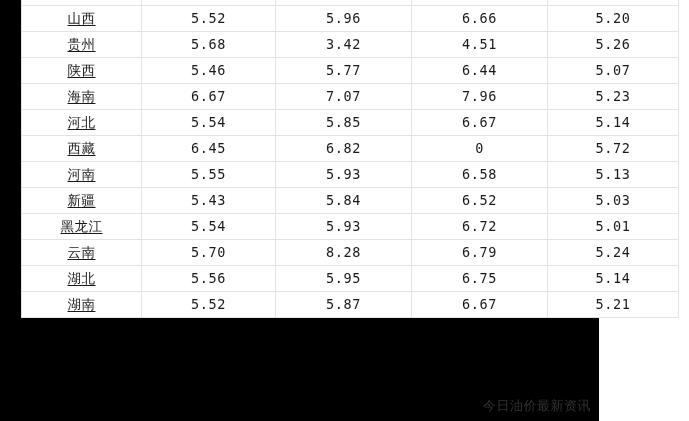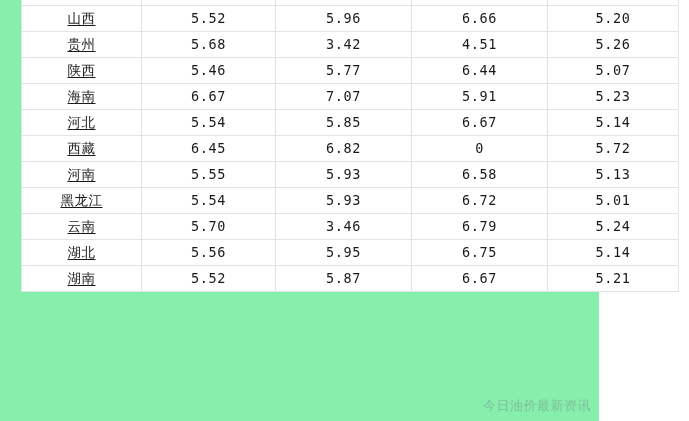--- a/index.html
+++ b/index.html
@@ -12,21 +12,21 @@
     height: 421px;
     overflow: hidden;
     font-family: "Liberation Sans", "DejaVu Sans", sans-serif;
     -webkit-font-smoothing: none;
   }
 
   .sheet {
     position: relative;
     width: 599px;
     height: 421px;
-    background: #86efac;
+    background: #000000;
   }
 
   
   .table-viewport {
     position: absolute;
     left: 0;
     top: 0;
     width: 689px;
     height: 421px;
     overflow: hidden;
@@ -136,21 +136,21 @@
             <td class="province"><span class="prov-link">陕西</span></td>
             <td class="value">5.46</td>
             <td class="value">5.77</td>
             <td class="value">6.44</td>
             <td class="value">5.07</td>
           </tr>
           <tr>
             <td class="province"><span class="prov-link">海南</span></td>
             <td class="value">6.67</td>
             <td class="value">7.07</td>
-            <td class="value">5.91</td>
+            <td class="value">7.96</td>
             <td class="value">5.23</td>
           </tr>
           <tr>
             <td class="province"><span class="prov-link">河北</span></td>
             <td class="value">5.54</td>
             <td class="value">5.85</td>
             <td class="value">6.67</td>
             <td class="value">5.14</td>
           </tr>
           <tr>
@@ -161,30 +161,37 @@
             <td class="value">5.72</td>
           </tr>
           <tr>
             <td class="province"><span class="prov-link">河南</span></td>
             <td class="value">5.55</td>
             <td class="value">5.93</td>
             <td class="value">6.58</td>
             <td class="value">5.13</td>
           </tr>
           <tr>
+            <td class="province"><span class="prov-link">新疆</span></td>
+            <td class="value">5.43</td>
+            <td class="value">5.84</td>
+            <td class="value">6.52</td>
+            <td class="value">5.03</td>
+          </tr>
+          <tr>
             <td class="province"><span class="prov-link">黑龙江</span></td>
             <td class="value">5.54</td>
             <td class="value">5.93</td>
             <td class="value">6.72</td>
             <td class="value">5.01</td>
           </tr>
           <tr>
             <td class="province"><span class="prov-link">云南</span></td>
             <td class="value">5.70</td>
-            <td class="value">3.46</td>
+            <td class="value">8.28</td>
             <td class="value">6.79</td>
             <td class="value">5.24</td>
           </tr>
           <tr>
             <td class="province"><span class="prov-link">湖北</span></td>
             <td class="value">5.56</td>
             <td class="value">5.95</td>
             <td class="value">6.75</td>
             <td class="value">5.14</td>
           </tr>

